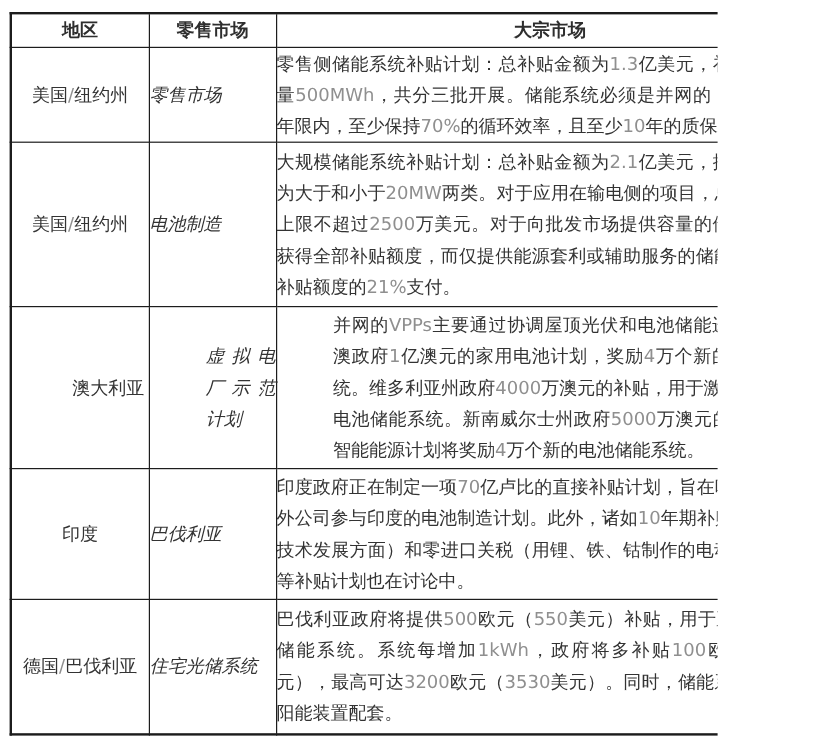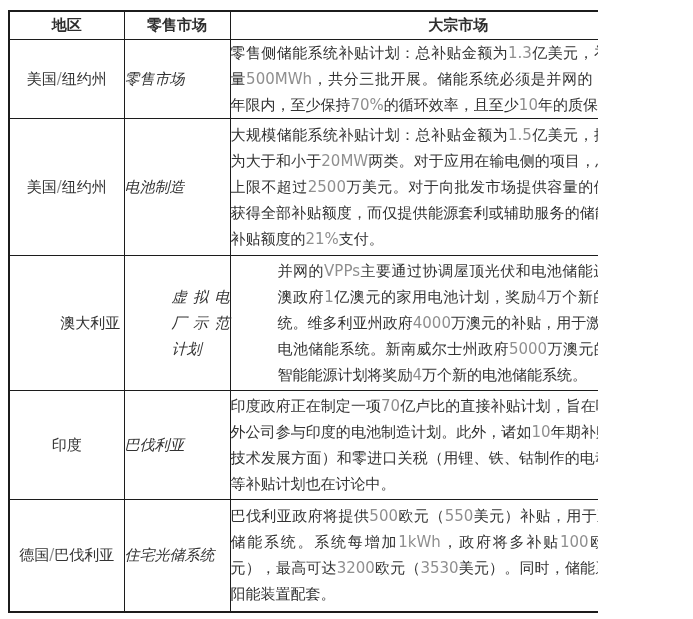--- a/index.html
+++ b/index.html
@@ -91,21 +91,21 @@
     </thead>
     <tbody>
         <tr>
           <td class="region-cell">美国<span class="latin">/</span>纽约州</td>
           <td class="field-cell">零售市场</td>
           <td class="content-cell">零售侧储能系统补贴计划：总补贴金额为<span class="latin">1.3</span>亿美元，补贴储能总容量<span class="latin">500MWh</span>，共分三批开展。储能系统必须是并网的，在系统服役年限内，至少保持<span class="latin">70%</span>的循环效率，且至少<span class="latin">10</span>年的质保承诺。</td>
         </tr>
         <tr>
           <td class="region-cell">美国<span class="latin">/</span>纽约州</td>
           <td class="field-cell">电池制造</td>
-          <td class="content-cell">大规模储能系统补贴计划：总补贴金额为<span class="latin">1.5</span>亿美元，按储能规模分为大于和小于<span class="latin">20MW</span>两类。对于应用在输电侧的项目，总补贴金额有上限不超过<span class="latin">2500</span>万美元。对于向批发市场提供容量的储能系统可以获得全部补贴额度，而仅提供能源套利或辅助服务的储能系统则只按补贴额度的<span class="latin">21%</span>支付。</td>
+          <td class="content-cell">大规模储能系统补贴计划：总补贴金额为<span class="latin">2.1</span>亿美元，按储能规模分为大于和小于<span class="latin">20MW</span>两类。对于应用在输电侧的项目，总补贴金额有上限不超过<span class="latin">2500</span>万美元。对于向批发市场提供容量的储能系统可以获得全部补贴额度，而仅提供能源套利或辅助服务的储能系统则只按补贴额度的<span class="latin">21%</span>支付。</td>
         </tr>
         <tr>
           <td class="region-cell">澳大利亚</td>
           <td class="field-cell">虚拟电厂示范计划</td>
           <td class="content-cell">并网的<span class="latin">VPPs</span>主要通过协调屋顶光伏和电池储能进行提供。南澳政府<span class="latin">1</span>亿澳元的家用电池计划，奖励<span class="latin">4</span>万个新的电池储能系统。维多利亚州政府<span class="latin">4000</span>万澳元的补贴，用于激励<span class="latin">1</span>万个新的电池储能系统。新南威尔士州政府<span class="latin">5000</span>万澳元的家庭和企业智能能源计划将奖励<span class="latin">4</span>万个新的电池储能系统。</td>
         </tr>
         <tr>
           <td class="region-cell">印度</td>
           <td class="field-cell">巴伐利亚</td>
           <td class="content-cell">印度政府正在制定一项<span class="latin">70</span>亿卢比的直接补贴计划，旨在吸引印度国内外公司参与印度的电池制造计划。此外，诸如<span class="latin">10</span>年期补贴（也适用于技术发展方面）和零进口关税（用锂、铁、钴制作的电动汽车电池）等补贴计划也在讨论中。</td>

